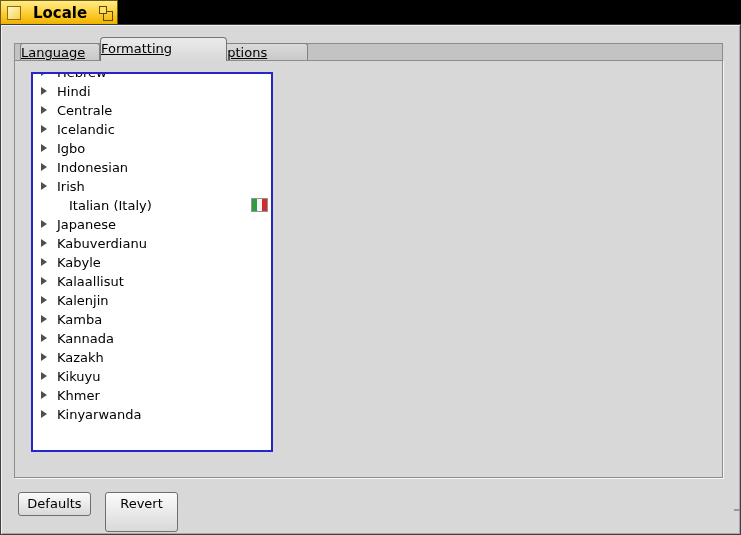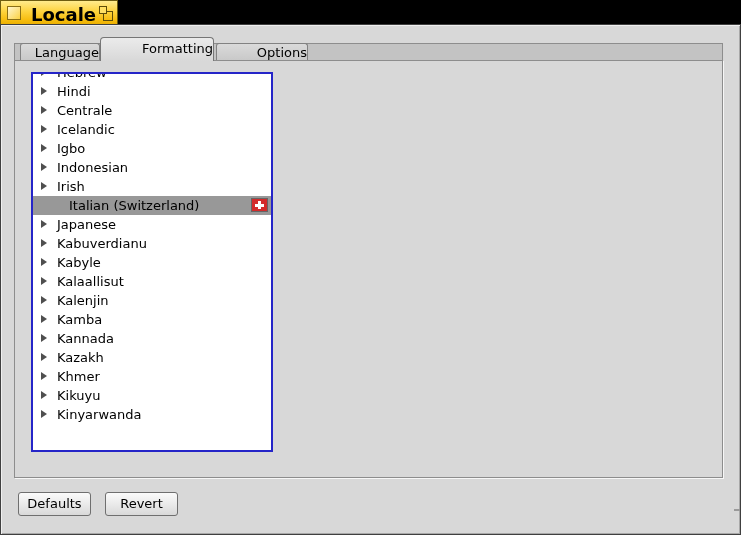--- a/index.html
+++ b/index.html
@@ -12,34 +12,34 @@
     border:1px solid #404040;
     box-shadow: inset 1px 1px 0 #f0f0f0, inset -1px -1px 0 #a8a8a8; }
   .resize-notch { left:734px; top:509px; width:6px; height:2px; background:#9a9a9a; }
 
   
   .title-tab { left:0; top:0; width:118px; height:25px;
     background:linear-gradient(#ffeb8d 0%, #fdd23c 45%, #f6bc0e 80%, #e9ae00 100%);
     border:1px solid #6e5d10; border-bottom:none; }
   .close-box { left:6px; top:5px; width:14px; height:14px; border:1px solid #8a6f16;
     background:linear-gradient(135deg,#fff6cf,#fdd threaten 0,#fbd143); background:linear-gradient(135deg,#fff6cf,#fbd143); }
-  .title-text { left:30px; top:3px; width:58px; text-align:center; font-weight:bold; font-size:18px; }
+  .title-text { left:30px; top:3px; width:58px; text-align:center; font-weight:bold; font-size:15px; }
   .zoom-box { left:97px; top:4px; width:18px; height:17px; }
   .zoom-big { position:absolute; left:5px; top:6px; width:10px; height:10px; border:1px solid #5d4c08; }
   .zoom-small { position:absolute; left:1px; top:1px; width:8px; height:8px; border:1px solid #5d4c08; background:#ffe064; }
 
   
   .tabstrip { left:14px; top:43px; width:709px; height:18px; background:#c3c3c3;
     border:1px solid #8d8d8d; border-bottom:none; }
-  .tab { text-align:right; border:1px solid #828282; border-bottom:none;
+  .tab { text-align:left; border:1px solid #828282; border-bottom:none;
     border-radius:3px 3px 0 0; background:linear-gradient(#dadada,#c8c8c8);
-    padding-top:1px; cursor:default; }
+    padding-top:1px; cursor:default;text-decoration:underline; }
   .tab-inactive-1 { left:20px; top:43px; width:80px; height:18px; }
   .tab-inactive-2 { left:216px; top:43px; width:92px; height:18px; }
-  .tab-active { left:100px; top:37px; width:114px; height:24px; z-index:3;
+  .tab-active { left:100px; top:37px; width:127px; height:24px; z-index:3;
     background:linear-gradient(#ebebeb,#d8d8d8); border-radius:4px 4px 0 0;
     border:1px solid #767676; border-bottom:none; padding-top:3px; }
 
   
   .pane { left:14px; top:60px; width:709px; height:418px; background:#d8d8d8;
     border:1px solid #8d8d8d; box-shadow:1px 1px 0 rgba(255,255,255,.8); z-index:1; }
 
   
   .listview { left:31px; top:72px; width:242px; height:380px; background:#fff;
     border:2px solid #2525c8; overflow:hidden; z-index:2; }
@@ -112,21 +112,21 @@
   .radio-2 { left:82px; }
   .radio.on::after { content:""; position:absolute; left:3px; top:3px; width:6px; height:6px;
     border-radius:50%; background:#2b5184; }
   .radio-label-1 { position:absolute; left:19px; top:0; }
   .radio-label-2 { position:absolute; left:101px; top:0; }
 
   
   .btn { text-align:center; border:1px solid #6f6f6f; border-radius:3px;
     background:linear-gradient(#fbfbfb,#d9d9d9); padding-top:3px; cursor:default; }
   .btn-defaults { left:18px; top:492px; width:73px; height:24px; }
-  .btn-revert   { left:105px; top:492px; width:73px; height:24px; }
+  .btn-revert   { left:105px; top:492px; width:73px; height:40px; }
 </style>
 </head>
 <body>
 
 <div class="abs title-tab">
   <div class="abs close-box"></div>
   <div class="abs title-text">Locale</div>
   <div class="abs zoom-box">
     <div class="zoom-big"></div>
     <div class="zoom-small"></div>
@@ -144,31 +144,31 @@
 
 <div class="abs listview">
   <div class="list-content">
       <div class="lrow"><span class="expander collapsed"></span><span class="llabel lvl0">Hebrew</span></div>
       <div class="lrow"><span class="expander collapsed"></span><span class="llabel lvl0">Hindi</span></div>
       <div class="lrow"><span class="expander collapsed"></span><span class="llabel lvl0">Centrale</span></div>
       <div class="lrow"><span class="expander collapsed"></span><span class="llabel lvl0">Icelandic</span></div>
       <div class="lrow"><span class="expander collapsed"></span><span class="llabel lvl0">Igbo</span></div>
       <div class="lrow"><span class="expander collapsed"></span><span class="llabel lvl0">Indonesian</span></div>
       <div class="lrow"><span class="expander collapsed"></span><span class="llabel lvl0">Irish</span></div>
-      <div class="lrow selected"><span class="llabel lvl1">Italian (Switzerland)</span><span class="flag flag-switzerland"></span></div>
+      <div class="lrow"><span class="llabel lvl1">Italian (Italy)</span><span class="flag flag-italy"></span></div>
       <div class="lrow"><span class="expander collapsed"></span><span class="llabel lvl0">Japanese</span></div>
       <div class="lrow"><span class="expander collapsed"></span><span class="llabel lvl0">Kabuverdianu</span></div>
       <div class="lrow"><span class="expander collapsed"></span><span class="llabel lvl0">Kabyle</span></div>
       <div class="lrow"><span class="expander collapsed"></span><span class="llabel lvl0">Kalaallisut</span></div>
       <div class="lrow"><span class="expander collapsed"></span><span class="llabel lvl0">Kalenjin</span></div>
       <div class="lrow"><span class="expander collapsed"></span><span class="llabel lvl0">Kamba</span></div>
       <div class="lrow"><span class="expander collapsed"></span><span class="llabel lvl0">Kannada</span></div>
       <div class="lrow"><span class="expander collapsed"></span><span class="llabel lvl0">Kazakh</span></div>
+      <div class="lrow"><span class="expander collapsed"></span><span class="llabel lvl0">Kikuyu</span></div>
       <div class="lrow"><span class="expander collapsed"></span><span class="llabel lvl0">Khmer</span></div>
-      <div class="lrow"><span class="expander collapsed"></span><span class="llabel lvl0">Kikuyu</span></div>
       <div class="lrow"><span class="expander collapsed"></span><span class="llabel lvl0">Kinyarwanda</span></div>
     </div>
 </div>
 <div class="abs scrollbar vscroll">
   <div class="sb-btn up">
       <div class="tri tri-up"></div>
     </div>
   <div class="sb-thumb v-thumb"></div>
   <div class="sb-btn down">
       <div class="tri tri-down"></div>

